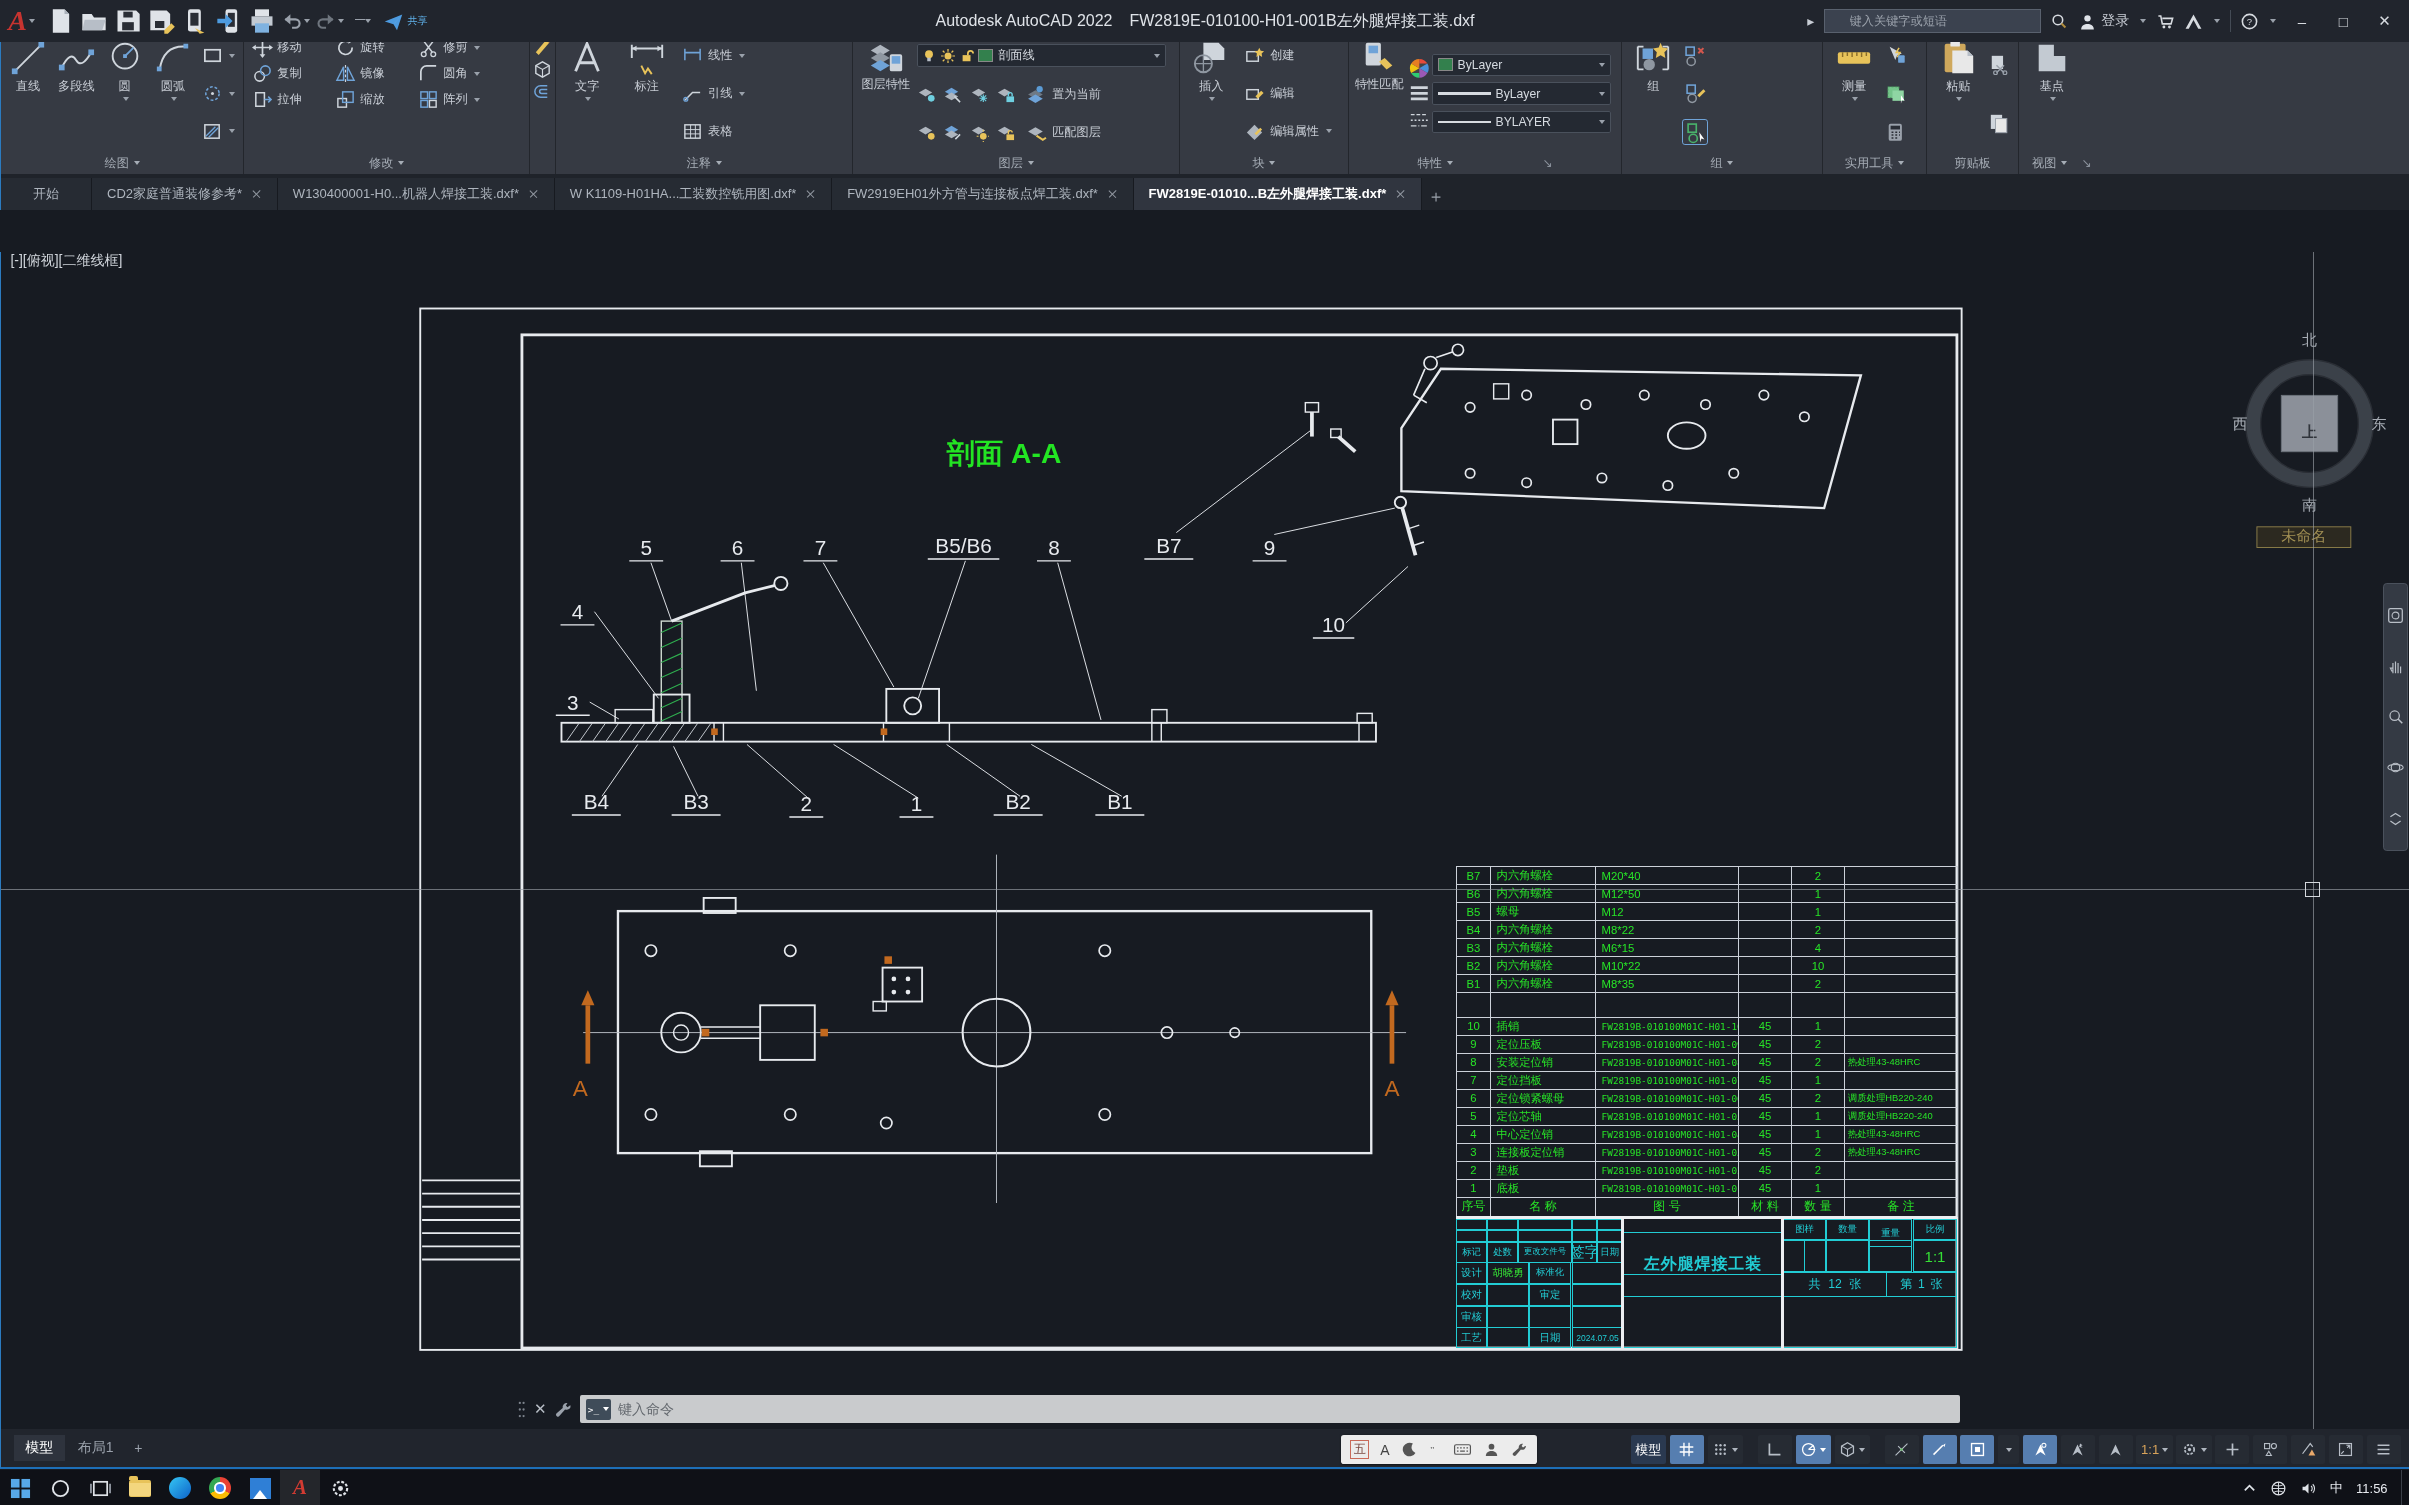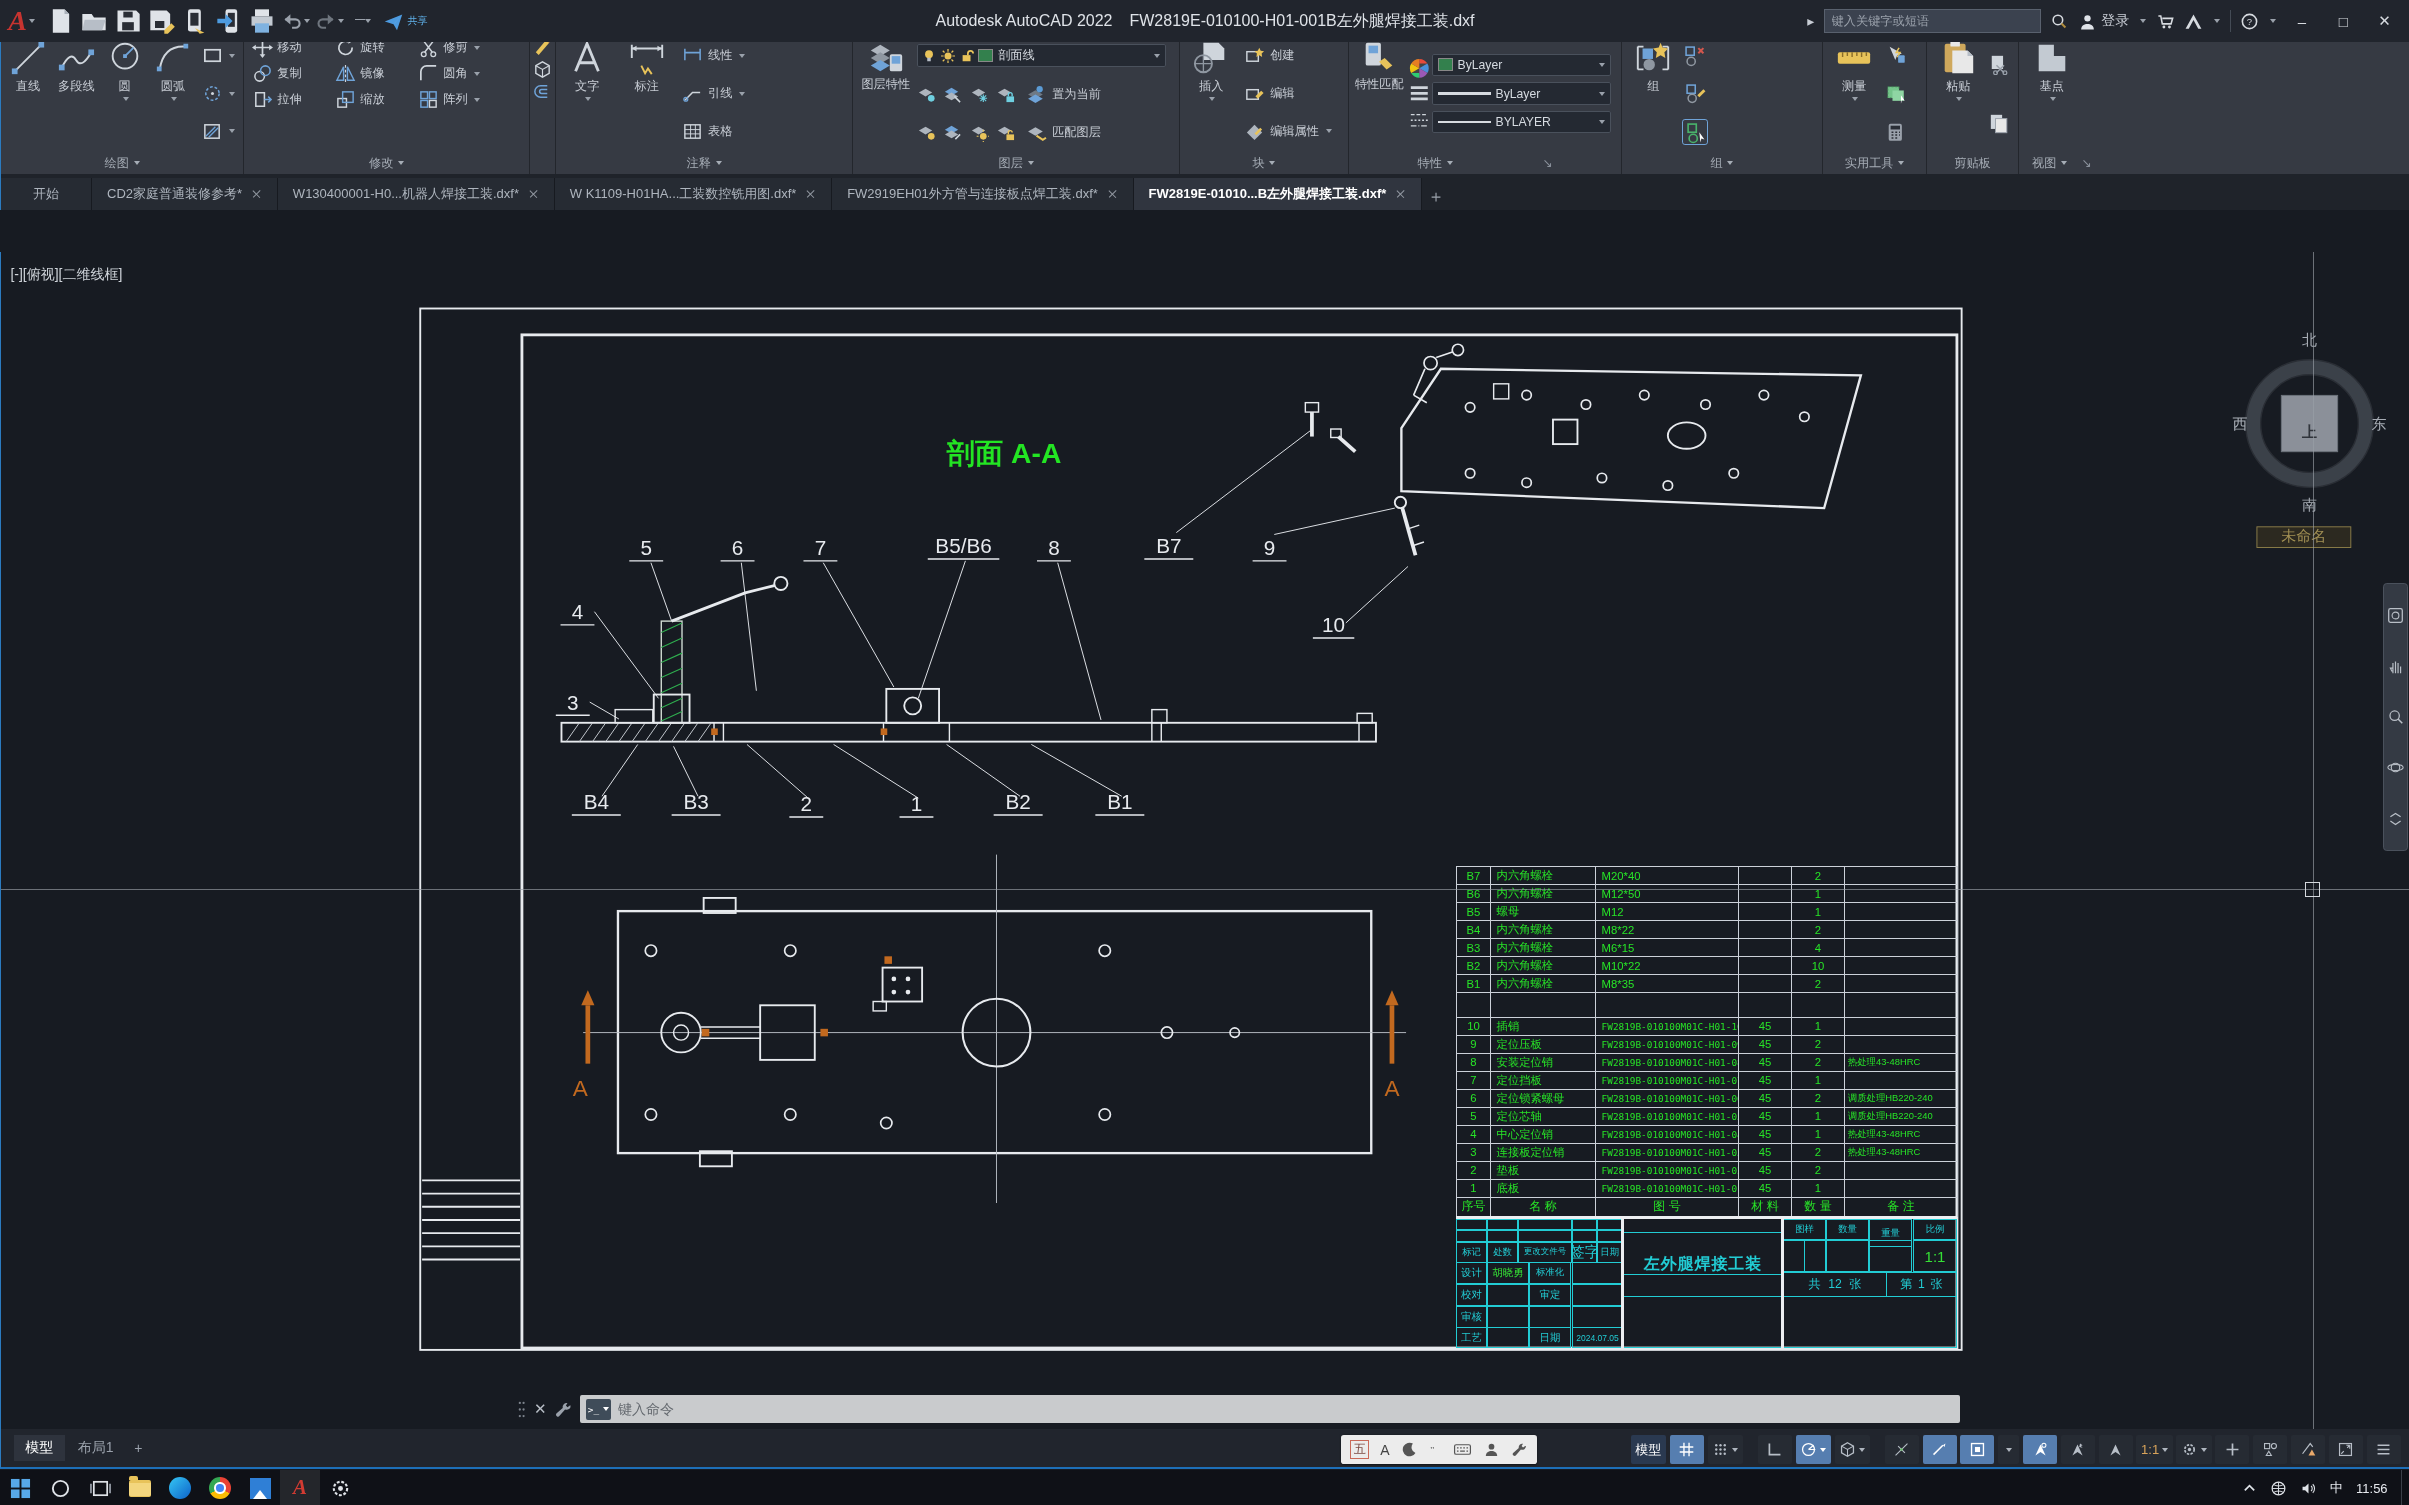--- a/index.html
+++ b/index.html
@@ -18,21 +18,21 @@
   #titlebar{left:0;top:0;width:2410px;height:42px;background:var(--tb-bg);display:flex;align-items:center;color:var(--txt);}
   #acad-logo{width:43px;height:38px;display:flex;align-items:center;justify-content:center;
     font-family:"Liberation Serif","DejaVu Serif",serif;font-style:italic;font-weight:bold;font-size:28px;color:#c73430;}
   .qat{display:flex;align-items:center;gap:5.6px;margin-left:3.8px;}
   .qbtn{width:28px;height:28px;display:flex;align-items:center;justify-content:center;border-radius:1.9px;}
   .carr{width:0;height:0;border-left:3.8px solid transparent;border-right:3.8px solid transparent;border-top:4.7px solid #9aa1ab;margin-left:1.9px;}
   #share-lbl{color:#5fb0e8;font-size:10px;margin-left:3.8px;}
   #win-title{position:absolute;left:0;right:0;top:0;height:42px;display:flex;align-items:center;justify-content:center;
     gap:17px;font-size:16px;color:#dfe3e8;pointer-events:none;}
   #tb-right{position:absolute;right:0;top:0;height:42px;display:flex;align-items:center;gap:9.4px;padding-right:9.4px;}
-  #search-input{width:217px;height:24.5px;background:#3b424f;border:0.9px solid #59616e;color:#cfd4db;font-size:12.2px;padding:0 7px;}
+  #search-input{width:217px;height:24.5px;background:#3b424f;border:0.9px solid #59616e;color:#cfd4db;font-size:12.2px;padding:0 25px;}
   #search-input::placeholder{color:#9aa1ab;font-style:normal;}
   .tbico{color:#c8cdd5;font-size:14px;display:flex;align-items:center;gap:3.8px;}
   .winbtn{width:32px;height:28px;display:flex;align-items:center;justify-content:center;color:#d7dbe0;font-size:15px;}
   
   #ribbontabs{left:0;top:42px;width:2410px;height:31px;background:var(--tabrow-bg);display:flex;align-items:flex-end;padding-left:5.6px;border-left:1.9px solid var(--accent);border-right:1.9px solid var(--accent);}
   .rtab{height:28px;display:flex;align-items:center;padding:0 17px;font-size:14px;color:#bdc3cc;}
   .rtab.active{background:var(--ribbon-bg);color:#fff;}
   #rtab-more{height:19px;background:#e7e9ec;border-radius:1.9px;display:flex;align-items:center;padding:0 5.6px;margin:0 0 3.8px 11.3px;gap:5.6px;}
   .upcar{width:0;height:0;border-left:4.7px solid transparent;border-right:4.7px solid transparent;border-bottom:5.6px solid #555;}
   
@@ -53,21 +53,21 @@
   
   #filetabs{left:0;top:217px;width:2410px;height:36px;background:var(--ftab-bg);display:flex;align-items:flex-end;border-left:1.9px solid var(--accent);border-right:1.9px solid var(--accent);}
   .ftab{height:32px;display:flex;align-items:center;gap:9.4px;padding:0 15px;background:#262b33;border-right:0.9px solid #171a20;color:#aeb5be;font-size:13px;white-space:nowrap;}
   .ftab.active{background:#30353f;color:#fff;font-weight:bold;}
   .fclose{width:10.4px;height:10.4px;position:relative;opacity:.8;}
   .fclose:before,.fclose:after{content:"";position:absolute;left:4.7px;top:0;width:1.4px;height:10.4px;background:#aeb5be;}
   .fclose:before{transform:rotate(45deg);} .fclose:after{transform:rotate(-45deg);}
   #ftab-plus{width:28px;height:28px;display:flex;align-items:center;justify-content:center;color:#9aa1ab;font-size:17px;}
   
   #canvas{left:0;top:252px;width:2410px;height:1177px;background:var(--canvas-bg);overflow:hidden;border-left:1.9px solid var(--accent);border-right:1.9px solid var(--accent);}
-  #vp-label{left:9.4px;top:14px;color:#cfd4da;font-size:14px;}
+  #vp-label{left:9.4px;top:0;color:#cfd4da;font-size:14px;}
   
   #bom{left:1455px;top:614px;width:501px;color:var(--green);}
   #bom table{border-collapse:collapse;table-layout:fixed;width:501px;}
   #bom td{border:0.9px solid #ccd1d9;height:18px;font-size:11.3px;overflow:hidden;white-space:nowrap;}
   #bom .cc{text-align:center;} .cl{padding-left:5.6px;}
   #bom .mono{font-family:"DejaVu Sans Mono","Liberation Mono",monospace;font-size:9.4px;}
   #bom .note{font-size:9.4px;padding-left:2.8px;}
   #bom tr.sp td{height:24.5px;}
   #bom tr.hd td{height:19px;text-align:center;font-size:12px;}
   

